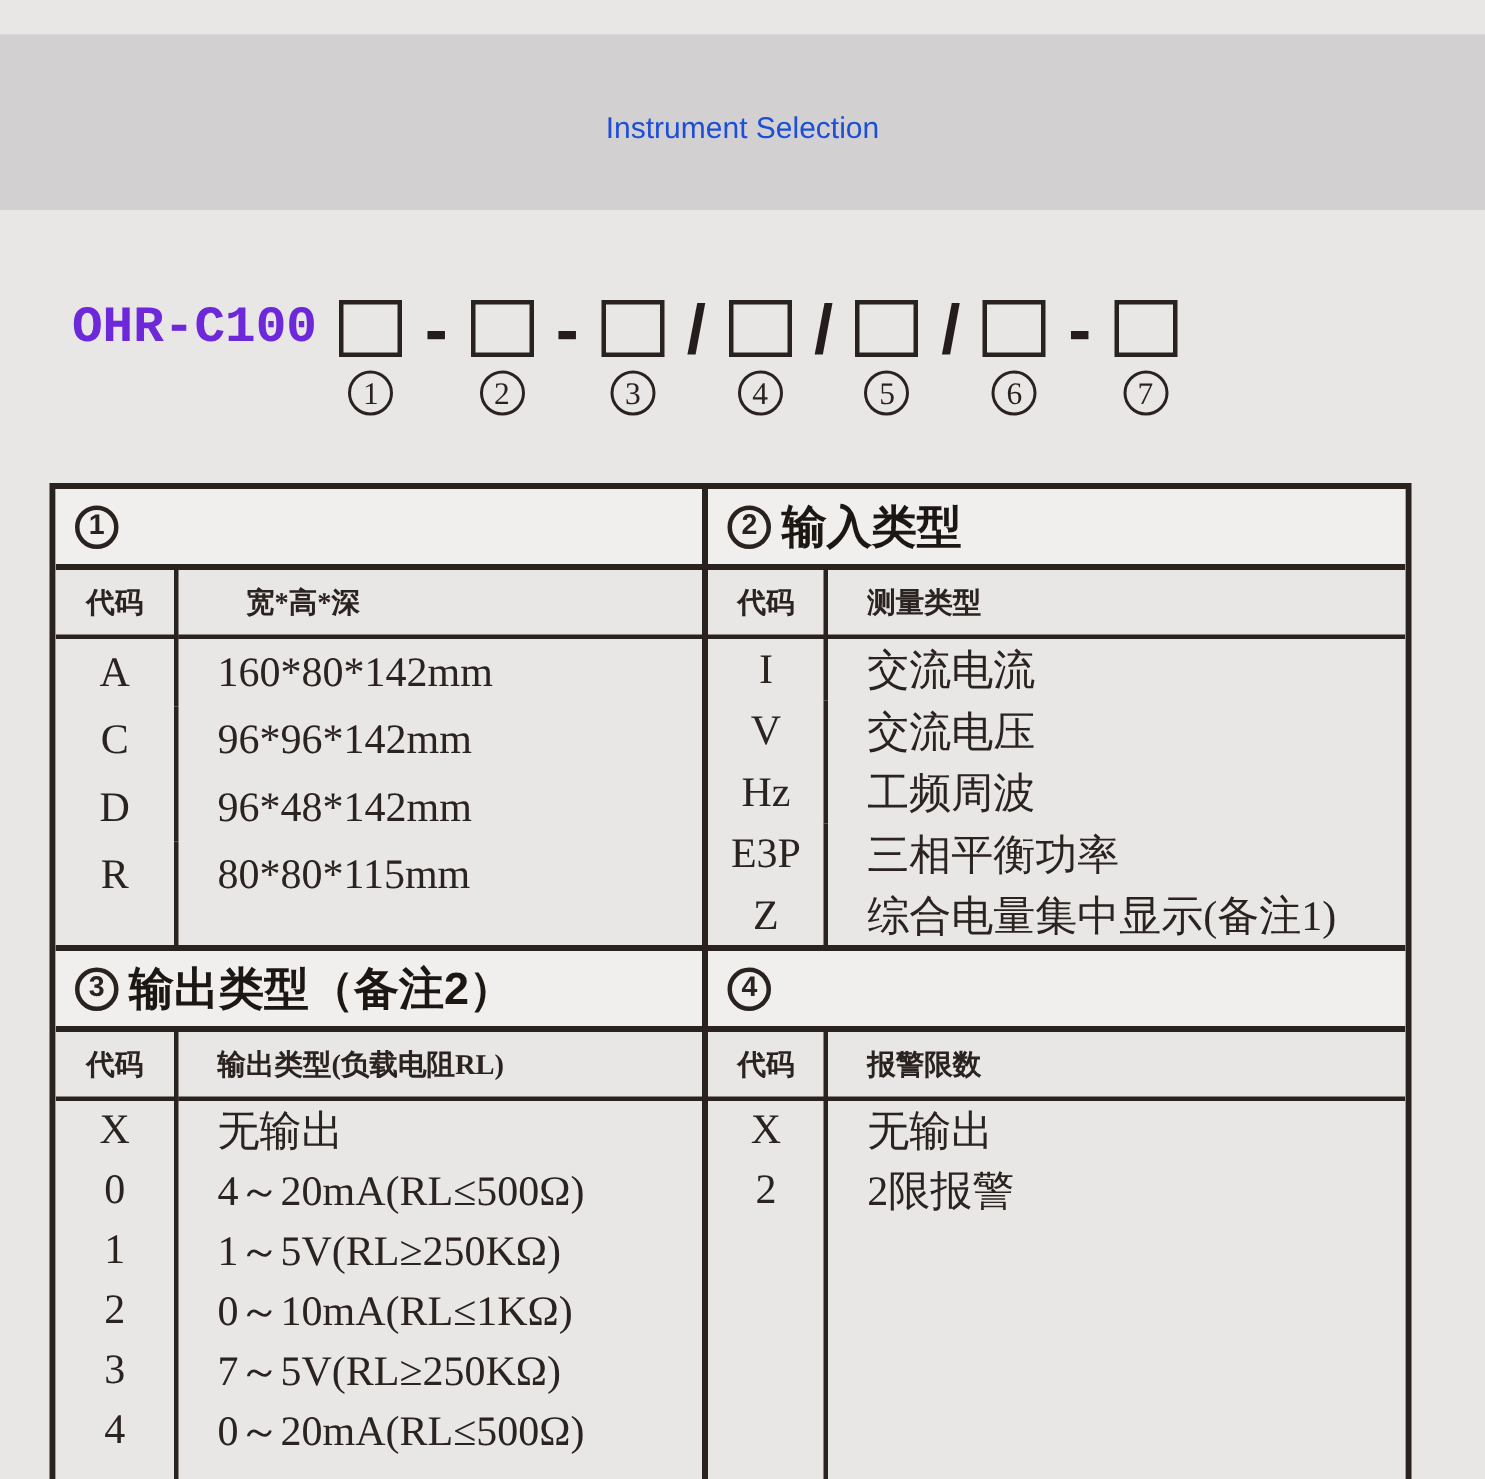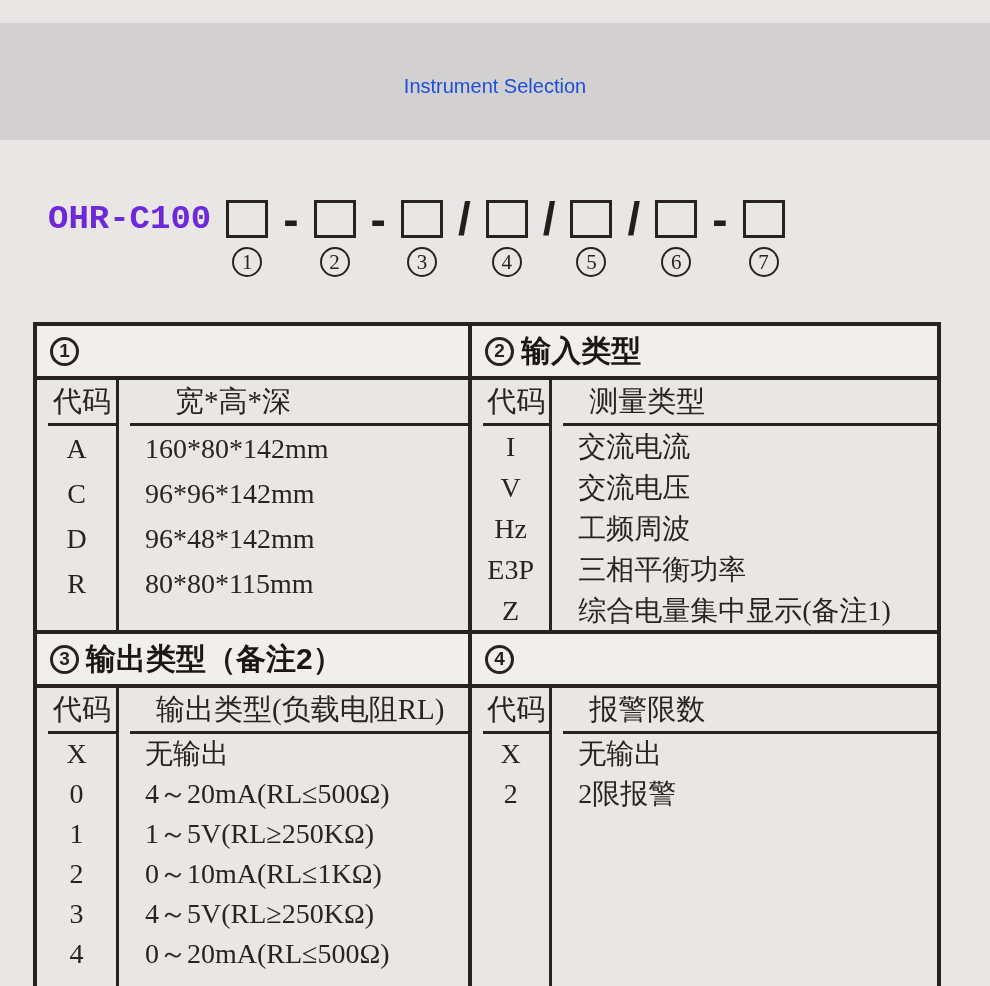--- a/index.html
+++ b/index.html
@@ -78,21 +78,21 @@
   }
   .title-circ{
     width:29px;height:29px;border-width:3px;flex:0 0 auto;
     font-family:"Liberation Sans","DejaVu Sans",sans-serif;
     font-size:19px;font-weight:700;
   }
   .sec-grid{flex:1 1 auto;display:grid;grid-template-columns:82px minmax(0,1fr);overflow:hidden;}
   .cell{display:flex;align-items:center;font-size:28px;overflow:hidden;white-space:nowrap;}
   .cell.code{justify-content:center;border-right:3px solid var(--bd);}
   .cell.val{padding-left:26px;}
-  .cell.head{font-weight:400;border-bottom:3px solid var(--bd);font-size:29px;margin-left:11px;}
+  .cell.head{font-weight:700;border-bottom:3px solid var(--bd);font-size:19px;}
   .cell.val.indent{padding-left:45px;}
 </style>
 </head>
 <body>
 
 <div class="top-strip"></div>
 
 <div class="band">
   <div class="subtitle">Instrument Selection</div>
 </div>
@@ -191,21 +191,21 @@
       <div class="cell val head">输出类型(负载电阻RL)</div>
       <div class="cell code">X</div>
       <div class="cell val">无输出</div>
       <div class="cell code">0</div>
       <div class="cell val">4～20mA(RL≤500Ω)</div>
       <div class="cell code">1</div>
       <div class="cell val">1～5V(RL≥250KΩ)</div>
       <div class="cell code">2</div>
       <div class="cell val">0～10mA(RL≤1KΩ)</div>
       <div class="cell code">3</div>
-      <div class="cell val">4～5V(RL≥250KΩ)</div>
+      <div class="cell val">7～5V(RL≥250KΩ)</div>
       <div class="cell code">4</div>
       <div class="cell val">0～20mA(RL≤500Ω)</div>
       <div class="cell code"></div>
       <div class="cell val"></div>
     </div>
   </section>
 
   <section class="sec sec-bottom">
     <div class="sec-title">
       <span class="circ title-circ">4</span>

